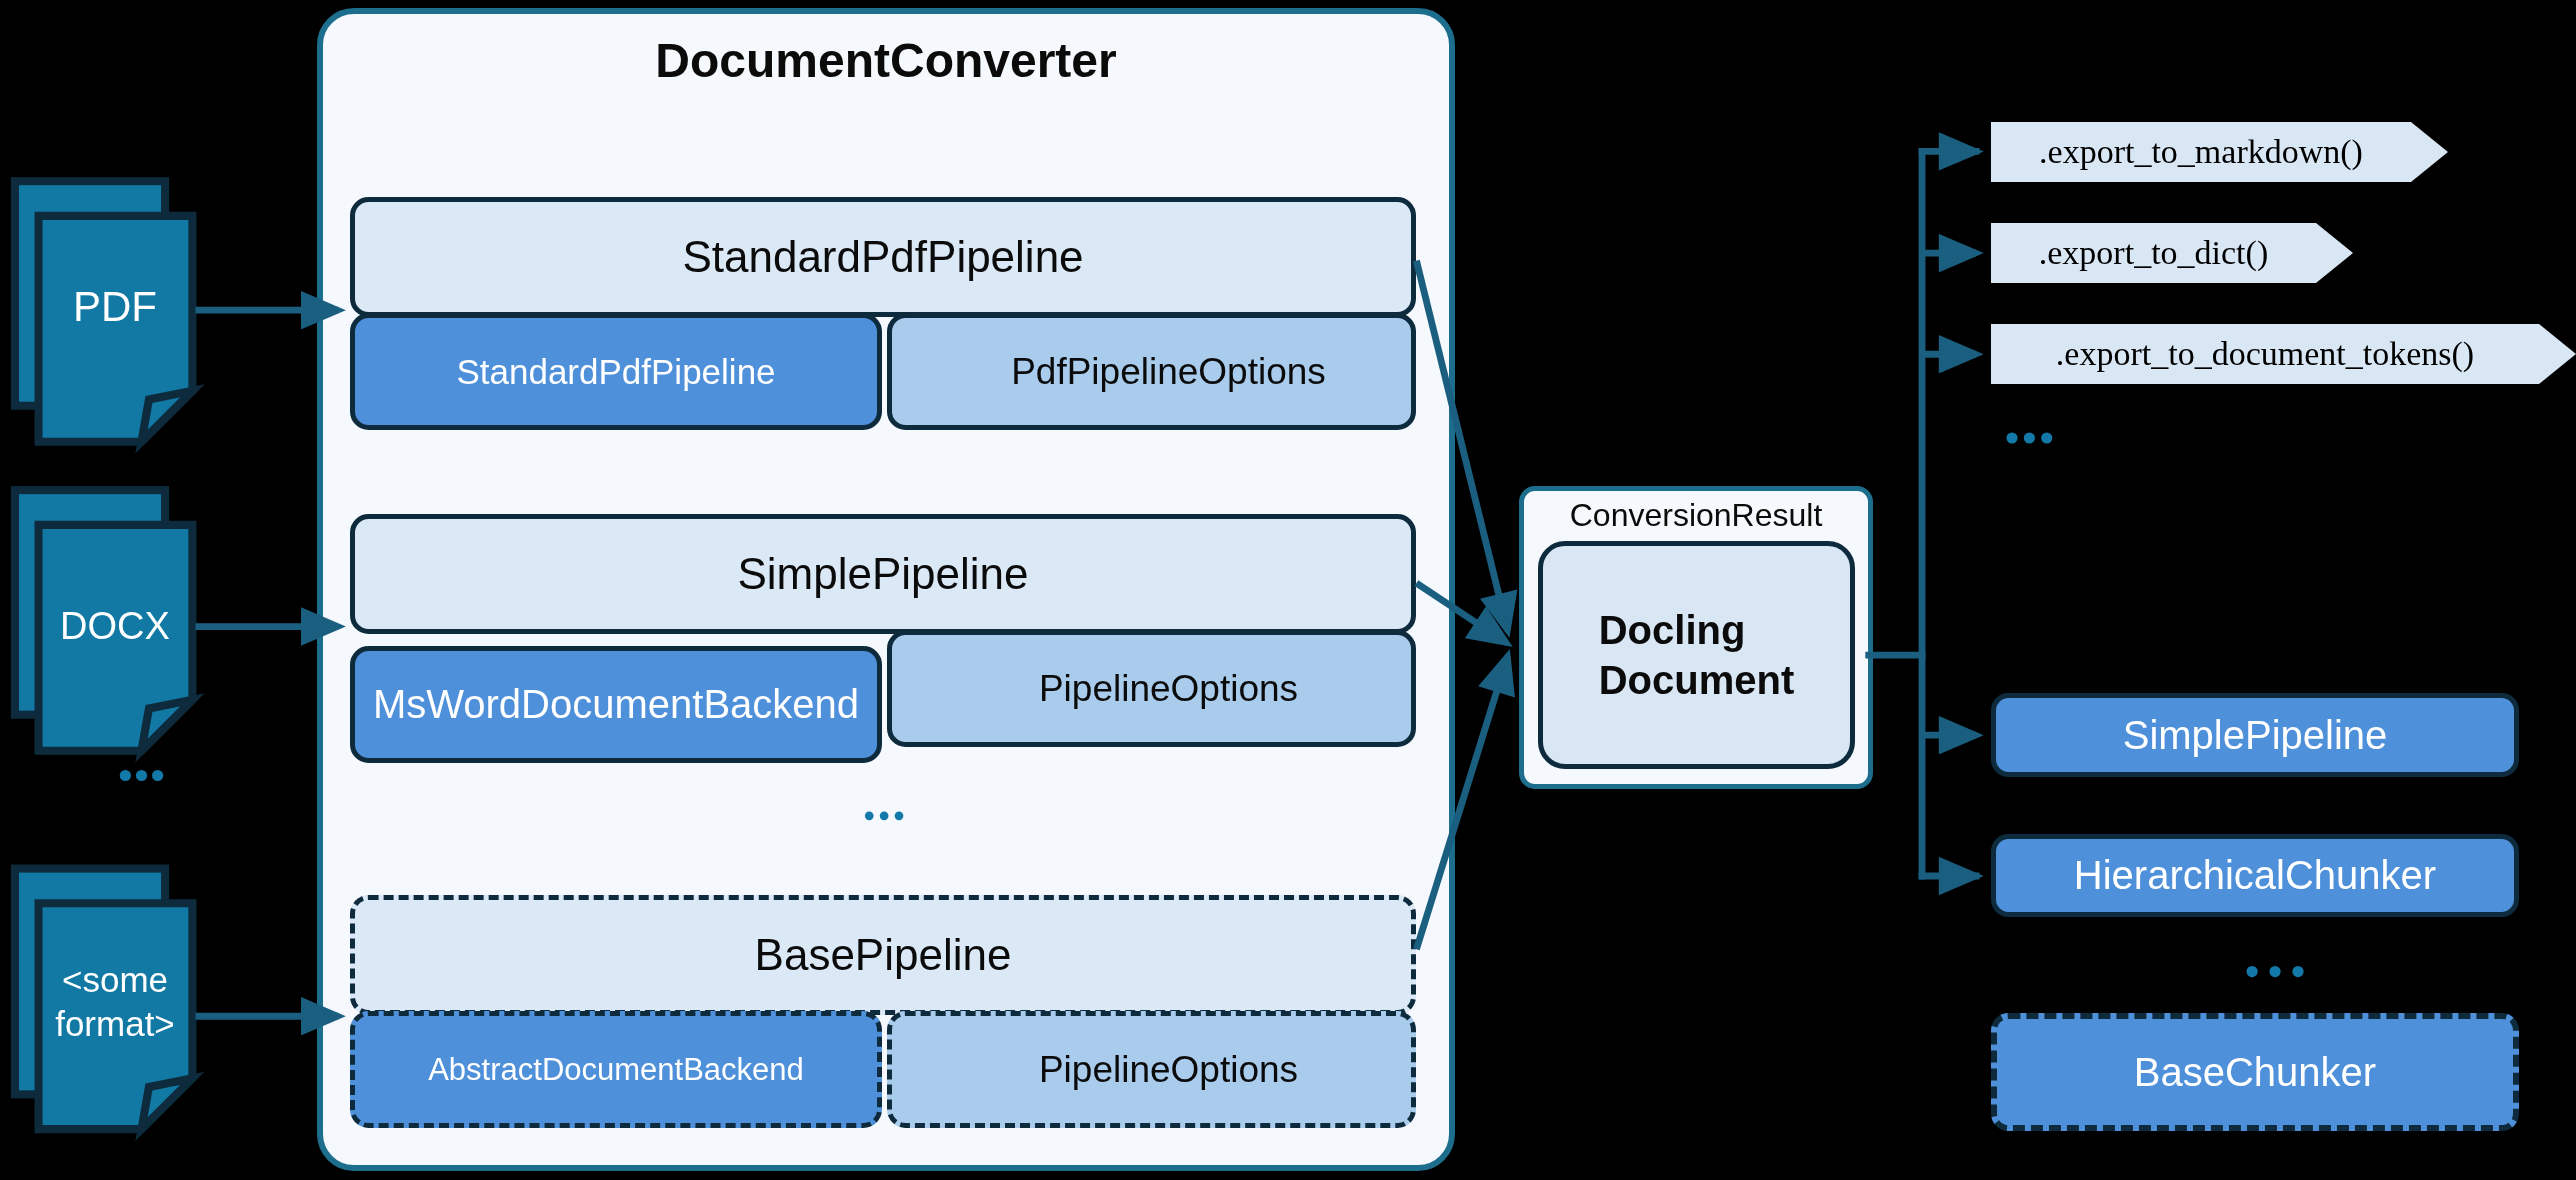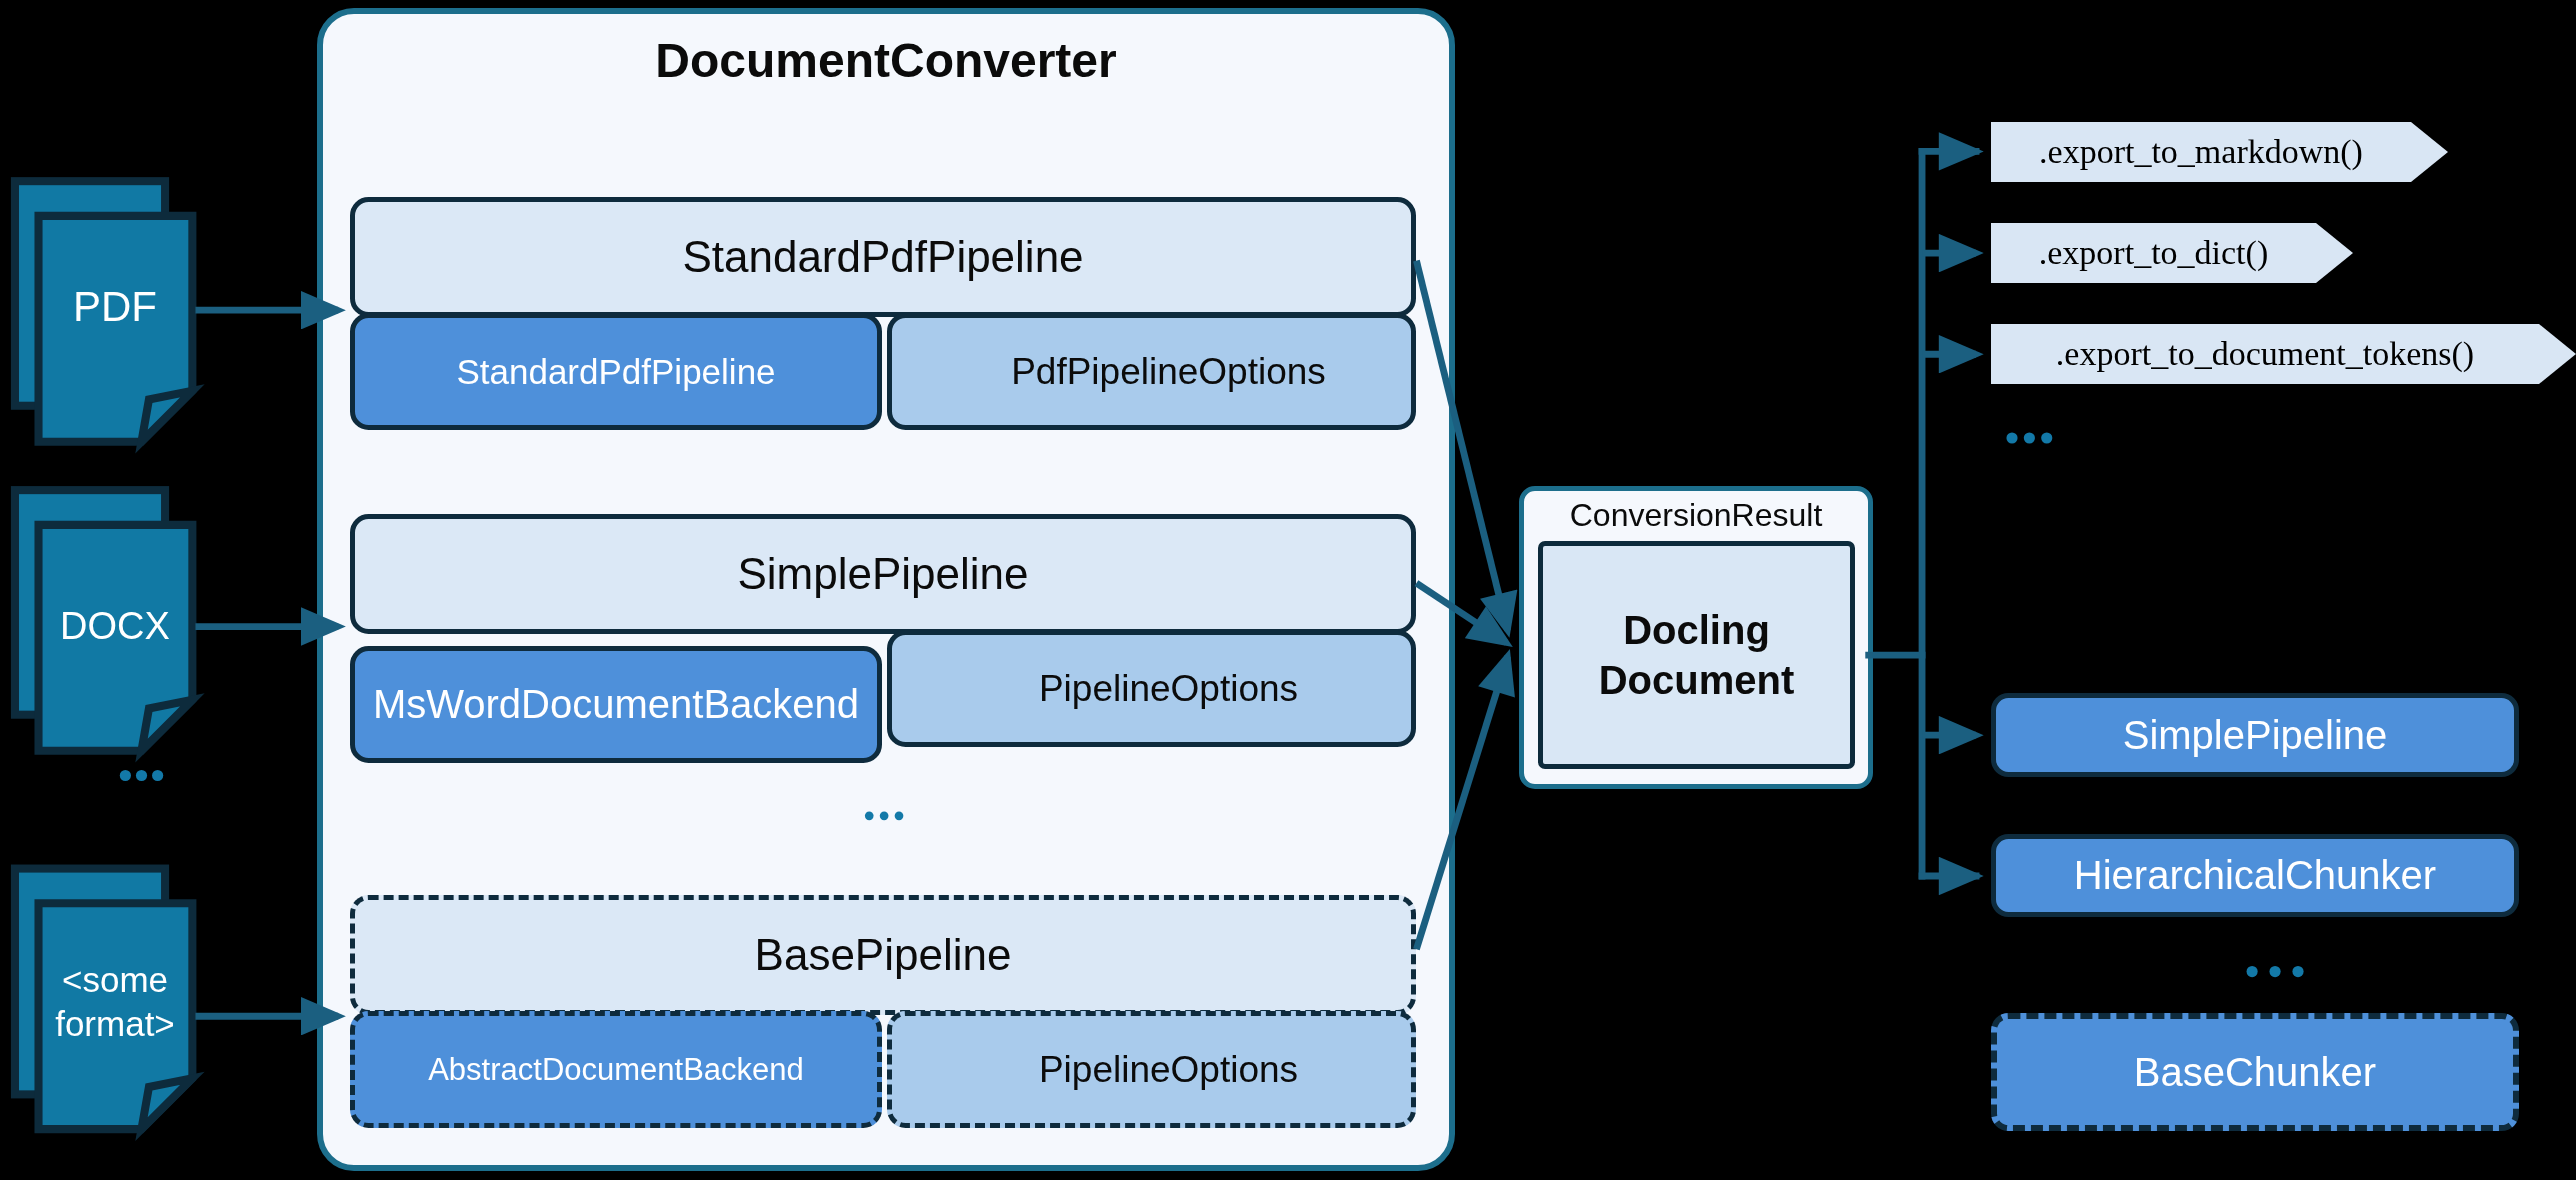--- a/index.html
+++ b/index.html
@@ -1,21 +1,21 @@
 <!DOCTYPE html>
 <html style="font-size:10px"><head>
 <meta charset="utf-8">
 <style>
   html,body{margin:0;padding:0;background:#000;}
   #canvas{
     position:relative;width:2576px;height:1180px;background:#000;
     overflow:hidden;font-family:"Liberation Sans",sans-serif;
   }
   .abs{position:absolute;box-sizing:border-box;}
-  .center{display:flex;align-items:center;justify-content:center;text-align:center;}
+  .center{display:flex;align-items:center;justify-content:center;}
   .multiline{white-space:pre-line;}
 
   
   #converter{
     left:317px;top:8px;width:1138px;height:1163px;
     background:#F5F8FD;border:6.2px solid #1C6E8C;border-radius:37px;
   }
   #converter-title{
     left:317px;top:32px;width:1138px;height:56px;
     font-size:48px;font-weight:bold;color:#0b0b0b;
@@ -47,21 +47,21 @@
   #conv-result{
     left:1519px;top:486px;width:354px;height:303px;
     background:#F5F8FD;border:5.6px solid #1C6E8C;border-radius:16px;z-index:2;
   }
   #conv-result-label{
     left:1519px;top:495px;width:354px;height:40px;
     font-size:32px;color:#0b0b0b;z-index:3;
   }
   #docling-box{
     left:1538px;top:541px;width:317px;height:228px;
-    background:#D9E7F5;border:5.6px solid #0D2B3C;border-radius:7px;
+    background:#D9E7F5;border:5.6px solid #0D2B3C;border-radius:27px;
     font-size:40px;font-weight:bold;color:#0b0b0b;line-height:1.25;z-index:3;
   }
 
   
   .chevron{
     background:#D9E6F4;color:#000000;font-size:34px;
     clip-path:polygon(0 0, calc(100% - 37px) 0, 100% 50%, calc(100% - 37px) 100%, 0 100%);
     padding-right:37px;z-index:2;font-family:Liberation Serif, serif;
   }
   #chev-1{left:1991px;top:122px;width:457px;height:60px;}

